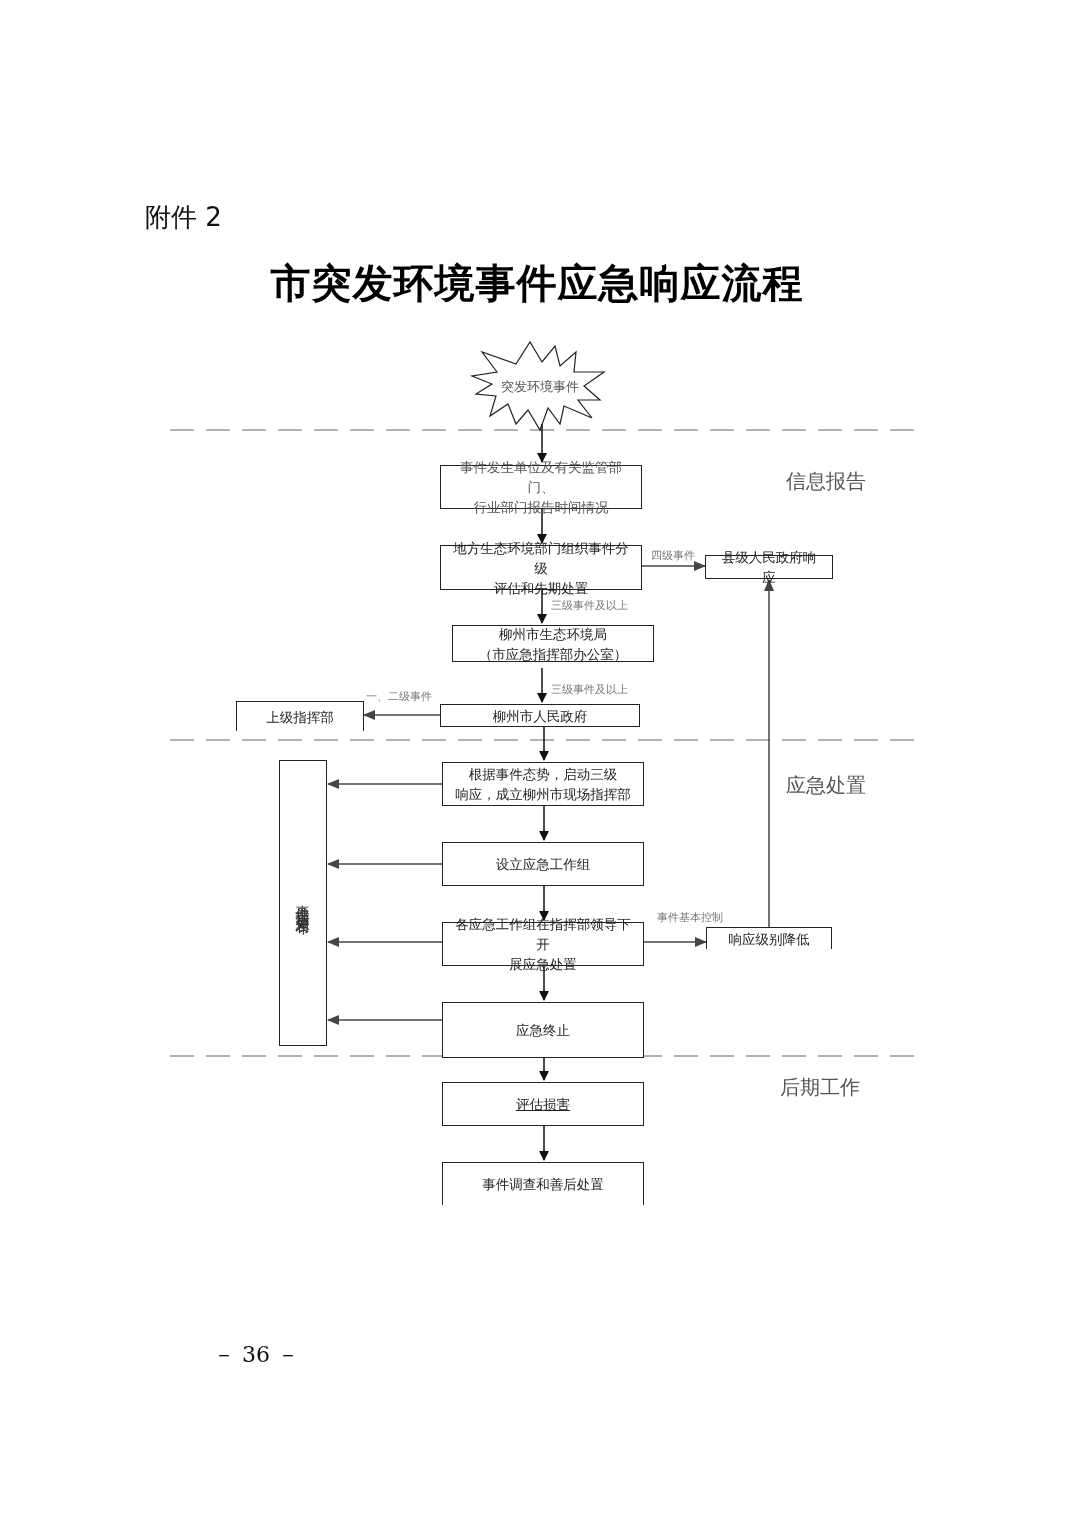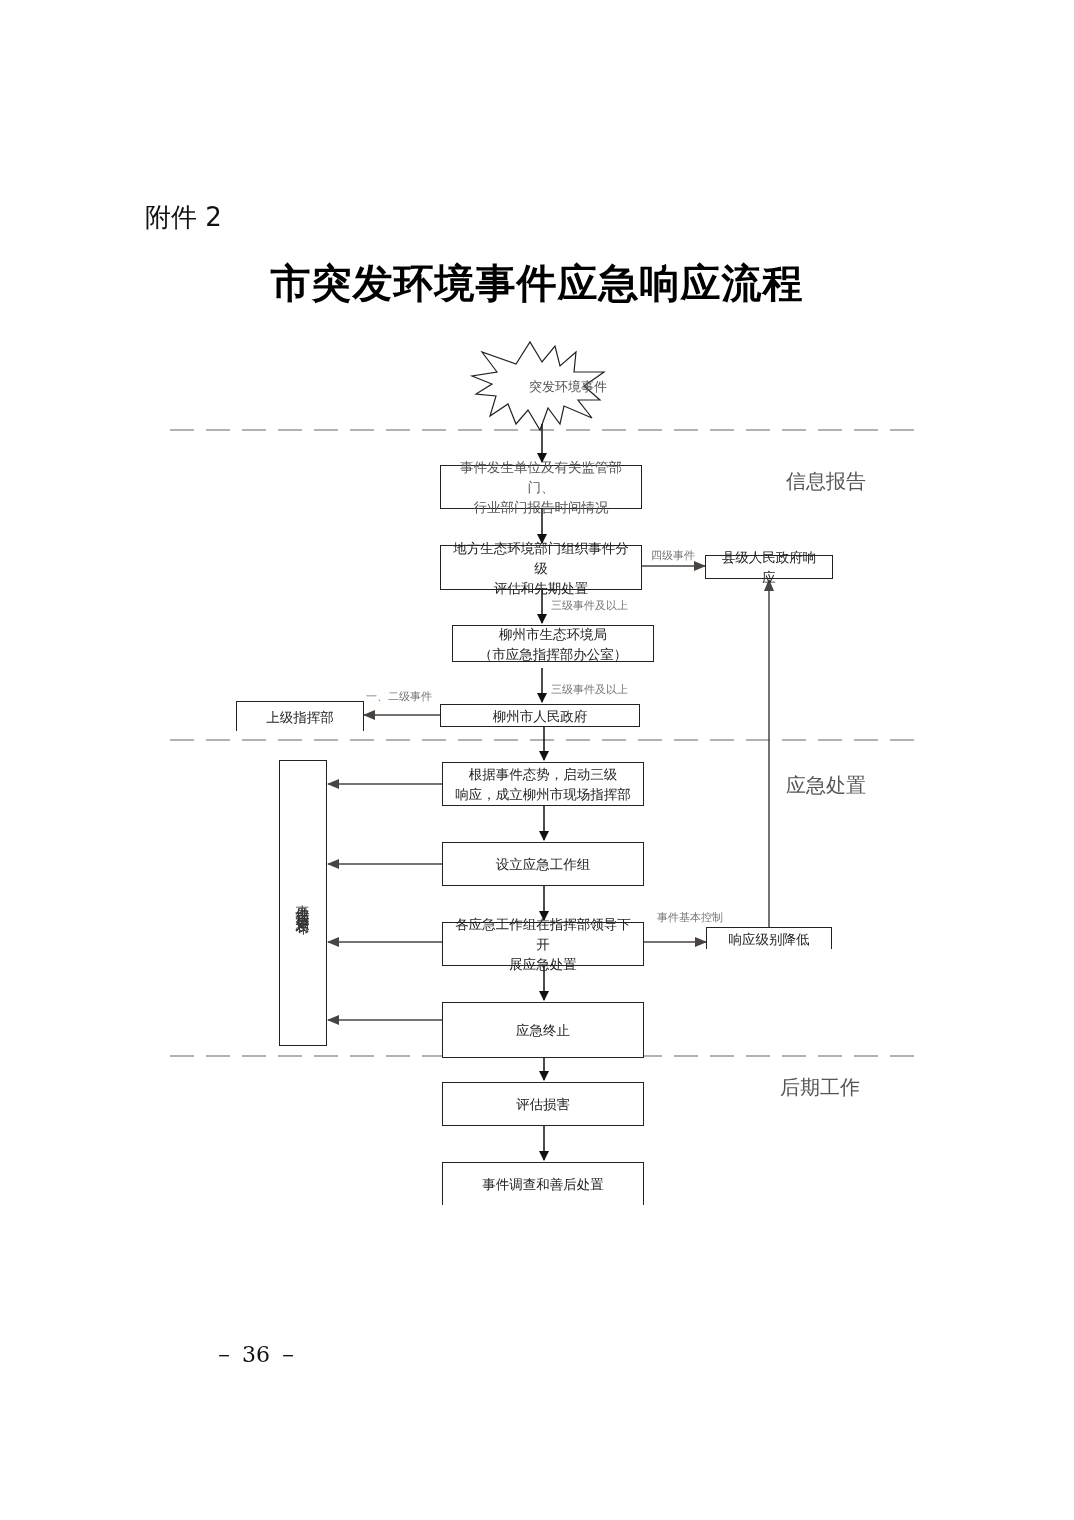--- a/index.html
+++ b/index.html
@@ -10,21 +10,21 @@
   #doc-title { left:0; width:1074px; top:256px; text-align:center; font-size:40px; font-weight:bold; letter-spacing:1px; color:#000; }
   #diagram { position:absolute; left:0; top:0; width:1074px; height:1520px; }
   .box { position:absolute; border:1.5px solid #222; background:#fff; display:flex; align-items:center; justify-content:center;
          text-align:center; font-size:13.5px; line-height:20px; color:#222; box-sizing:border-box; padding:0 12px; white-space:pre-line; }
   .box.open-bottom { border-bottom:none; }
   .edge-label { position:absolute; font-size:11px; color:#777; font-family:"DejaVu Sans","Liberation Sans",sans-serif; white-space:nowrap; }
   .phase-label { position:absolute; font-size:20px; color:#555; font-family:"DejaVu Sans","Liberation Sans",sans-serif; }
   .vbox { position:absolute; border:1.5px solid #222; box-sizing:border-box; display:flex; align-items:center; justify-content:center; }
   .vtext { writing-mode:vertical-rl; text-orientation:upright; font-size:14px; letter-spacing:2px; color:#333; }
   #page-number { left:0; width:430px; top:1340px; text-align:center; font-size:22px; color:#111;padding-left:41px; }
-  .burst-text { position:absolute; font-size:13px; color:#555; font-family:"DejaVu Sans","Liberation Sans",sans-serif;margin-left:28px; }
+  .burst-text { position:absolute; font-size:13px; color:#555; font-family:"DejaVu Sans","Liberation Sans",sans-serif; }
 </style>
 </head>
 <body>
 
 <div class="abs" id="attachment">附件 2</div>
 <div class="abs" id="doc-title">市突发环境事件应急响应流程</div>
 
 <svg id="diagram" xmlns="http://www.w3.org/2000/svg">
   <defs>
     <marker id="ah" markerWidth="10" markerHeight="10" refX="9" refY="5" orient="auto" markerUnits="userSpaceOnUse">
@@ -80,21 +80,21 @@
 <div class="box open-bottom" style="left:236px; top:701px; width:128px; height:30px;">上级指挥部</div>
 
 <div class="box" style="left:442px; top:762px; width:202px; height:44px;">根据事件态势，启动三级
 响应，成立柳州市现场指挥部</div>
 <div class="box" style="left:442px; top:842px; width:202px; height:44px;">设立应急工作组</div>
 <div class="box" style="left:442px; top:922px; width:202px; height:44px;">各应急工作组在指挥部领导下开
 展应急处置</div>
 <div class="box open-bottom" style="left:706px; top:927px; width:126px; height:22px;">响应级别降低</div>
 <div class="box" style="left:442px; top:1002px; width:202px; height:56px;">应急终止</div>
 
-<div class="box" style="left:442px; top:1082px; width:202px; height:44px;">评估损害</div>
+<div class="box" style="left:442px; top:1082px; width:202px; height:44px;text-decoration:underline;">评估损害</div>
 <div class="box open-bottom" style="left:442px; top:1162px; width:202px; height:43px;">事件调查和善后处置</div>
 
 <div class="vbox" style="left:279px; top:760px; width:48px; height:286px;">
   <span class="vtext">事件报告和信息发布</span>
 </div>
 
 <div class="edge-label" style="left:651px; top:548px;">四级事件</div>
 <div class="edge-label" style="left:551px; top:598px;">三级事件及以上</div>
 <div class="edge-label" style="left:551px; top:682px;">三级事件及以上</div>
 <div class="edge-label" style="left:366px; top:689px;">一、二级事件</div>

